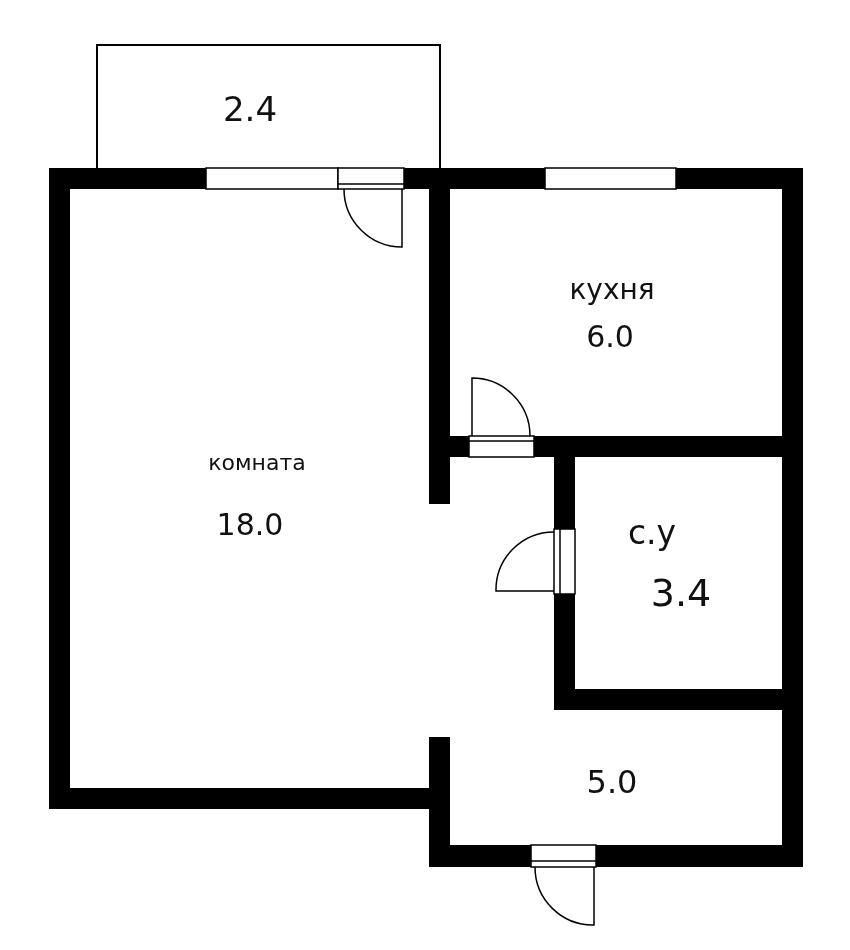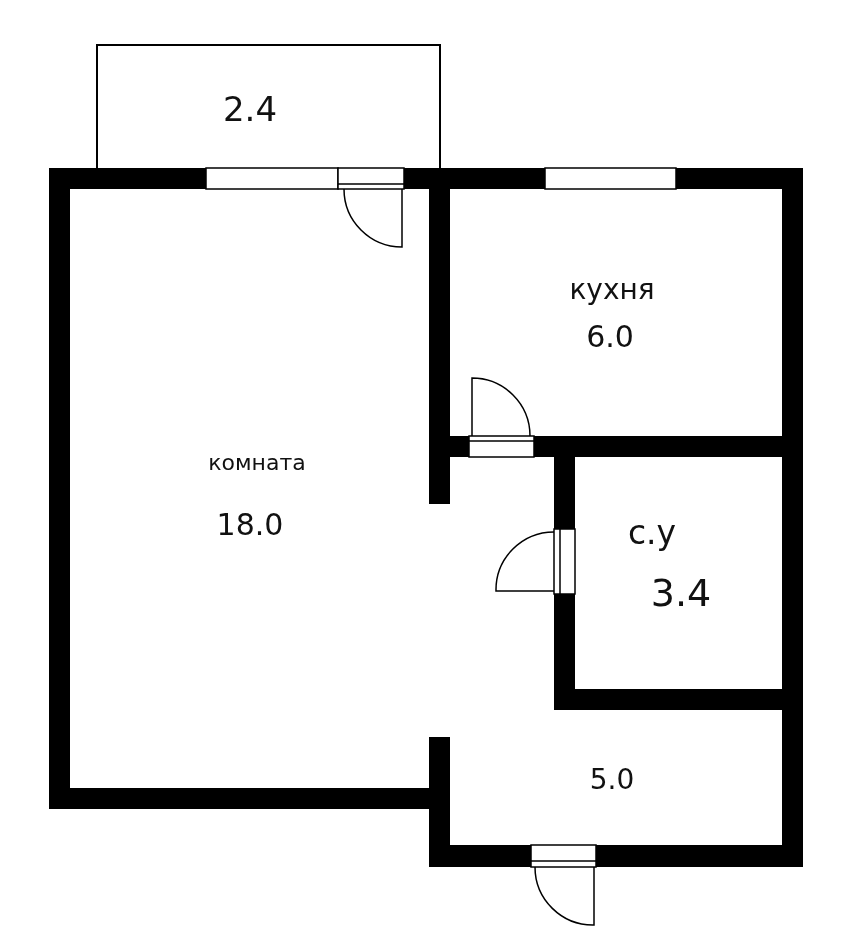--- a/index.html
+++ b/index.html
@@ -71,13 +71,13 @@
 
 <div class="lbl" style="left:257px; top:452px; font-size:22px;">комната</div>
 <div class="lbl" style="left:250px; top:510px; font-size:30px;text-align:center;">18.0</div>
 
 <div class="lbl" style="left:612px; top:276px; font-size:28px;">кухня</div>
 <div class="lbl" style="left:610px; top:322px; font-size:30px;">6.0</div>
 
 <div class="lbl" style="left:652px; top:516px; font-size:33px;">с.у</div>
 <div class="lbl" style="left:681px; top:566px; font-size:38px;margin-top:8px;">3.4</div>
 
-<div class="lbl" style="left:612px; top:766px; font-size:28px;">5.0</div>
+<div class="lbl" style="left:612px; top:766px; font-size:32px;">5.0</div>
 
 </body></html>

